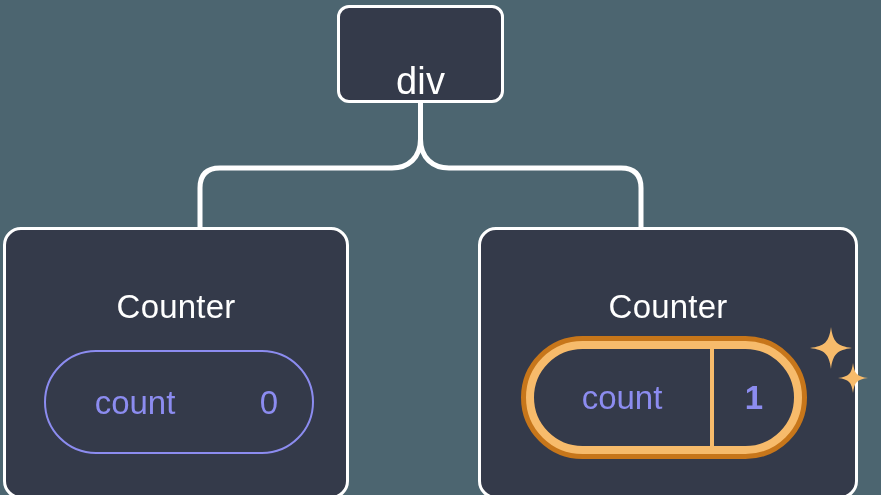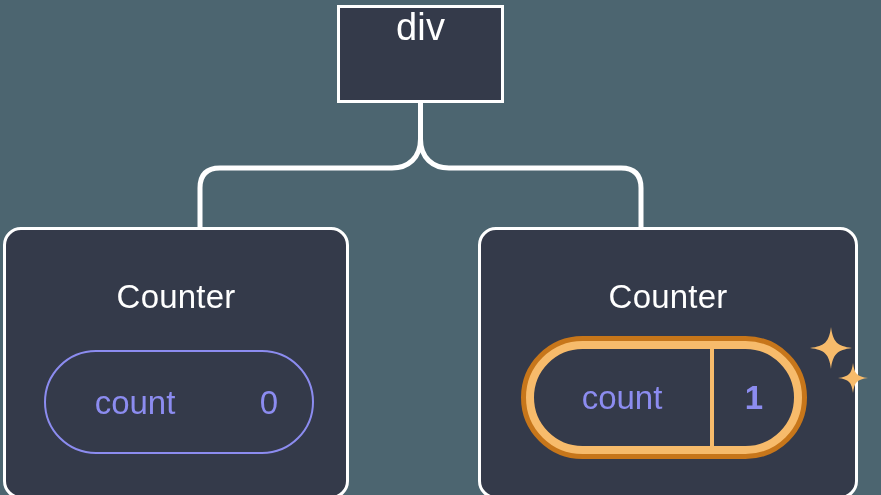--- a/index.html
+++ b/index.html
@@ -39,23 +39,23 @@
     box-sizing: border-box;
     background: #343a4a;
     border: 3px solid #ffffff;
     border-radius: 14px;
   }
   .node-root {
     left: 337px;
     top: 5px;
     width: 167px;
     height: 98px;
-    border-radius: 0;
-    display: flex;
-    align-items: flex-start;
+    border-radius: 12px;
+    display: flex;
+    align-items: flex-end;
     justify-content: center;
   }
   .node-label-root {
     color: #ffffff;
     font-size: 38px;
     line-height: 1;
     letter-spacing: 0.2px;
   }
 
   .node-child {
@@ -64,21 +64,21 @@
     top: 227px;
     border-radius: 18px;
   }
   .node-left  { left: 3px; }
   .node-right { left: 478px; width: 380px; }
 
   .node-title {
     position: absolute;
     left: 0;
     right: 0;
-    top: 50px;
+    top: 60px;
     text-align: center;
     color: #ffffff;
     font-size: 33px;
     line-height: 1;
     letter-spacing: 0.2px;
   }
 
   
   .pill {
     position: absolute;

